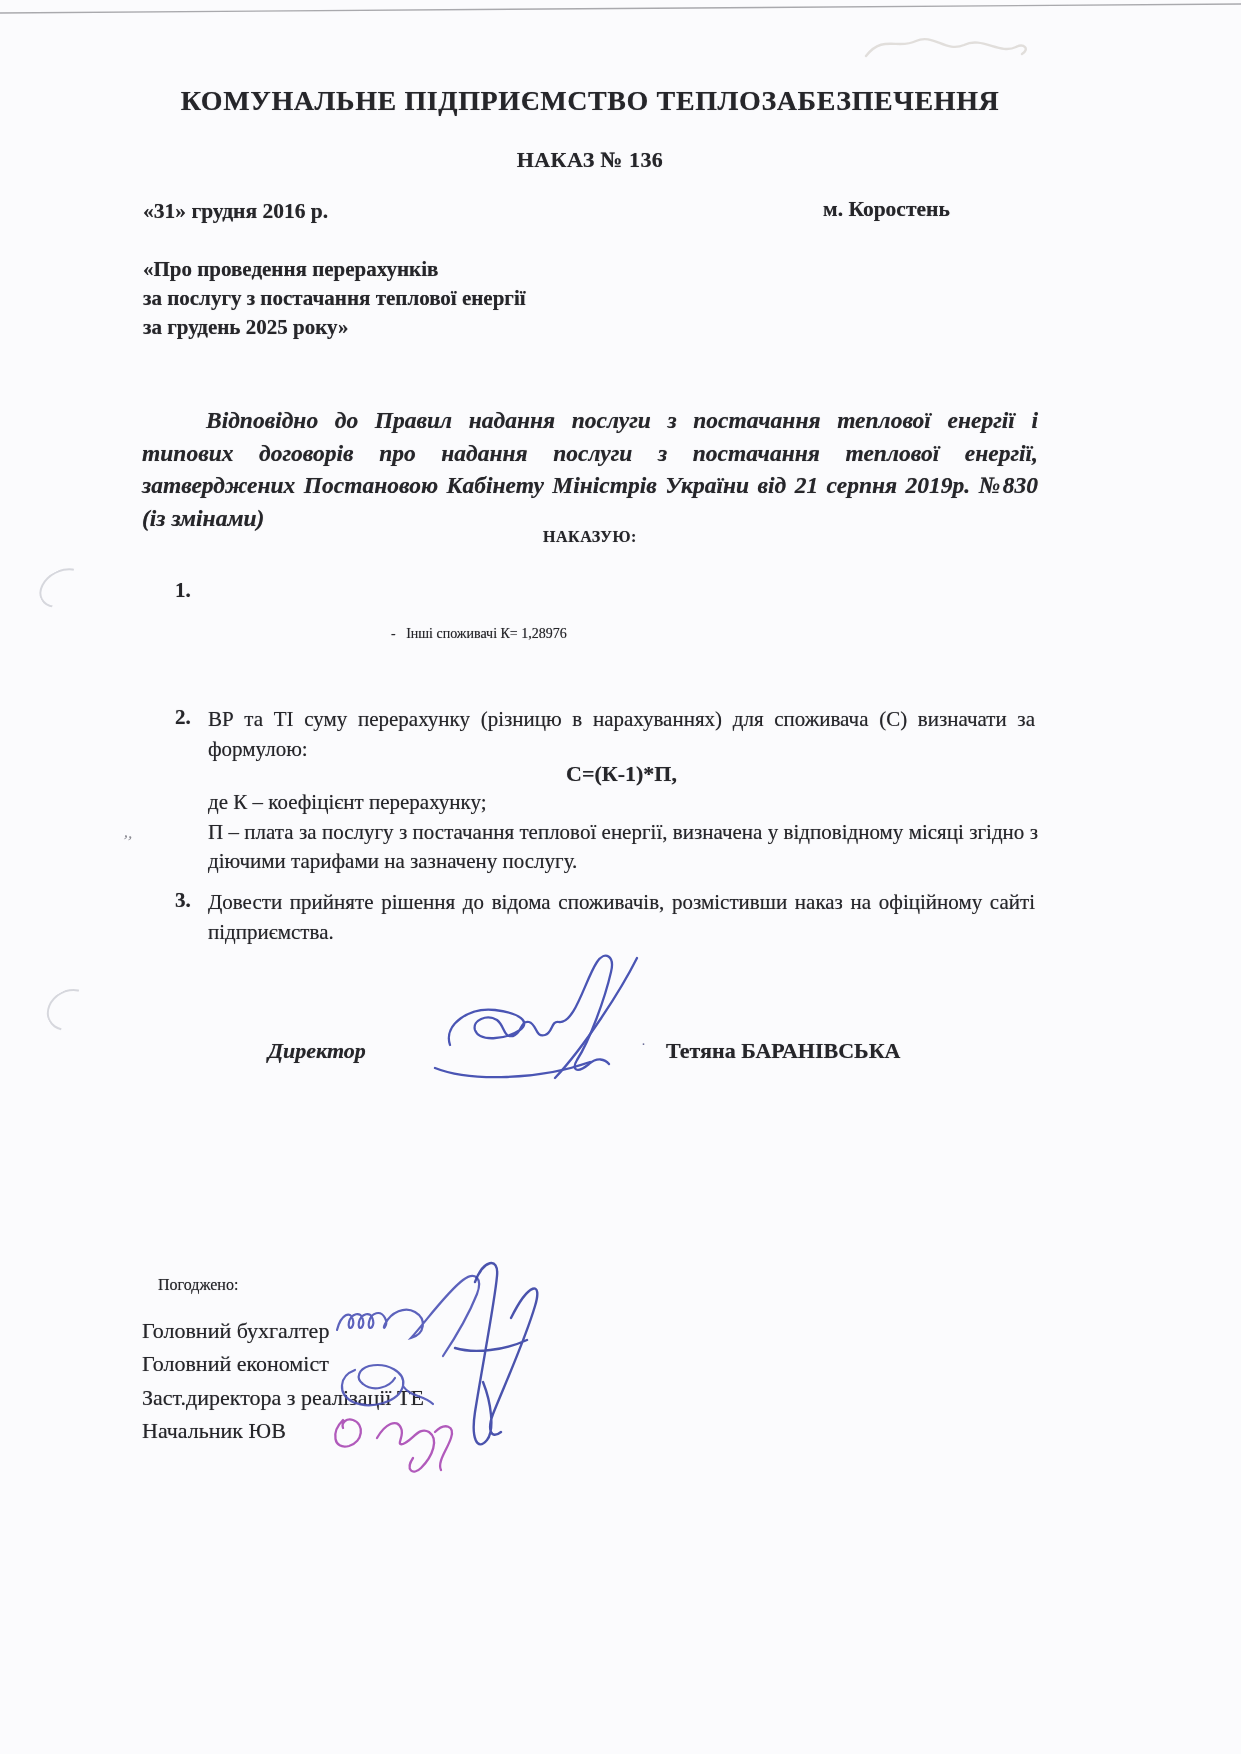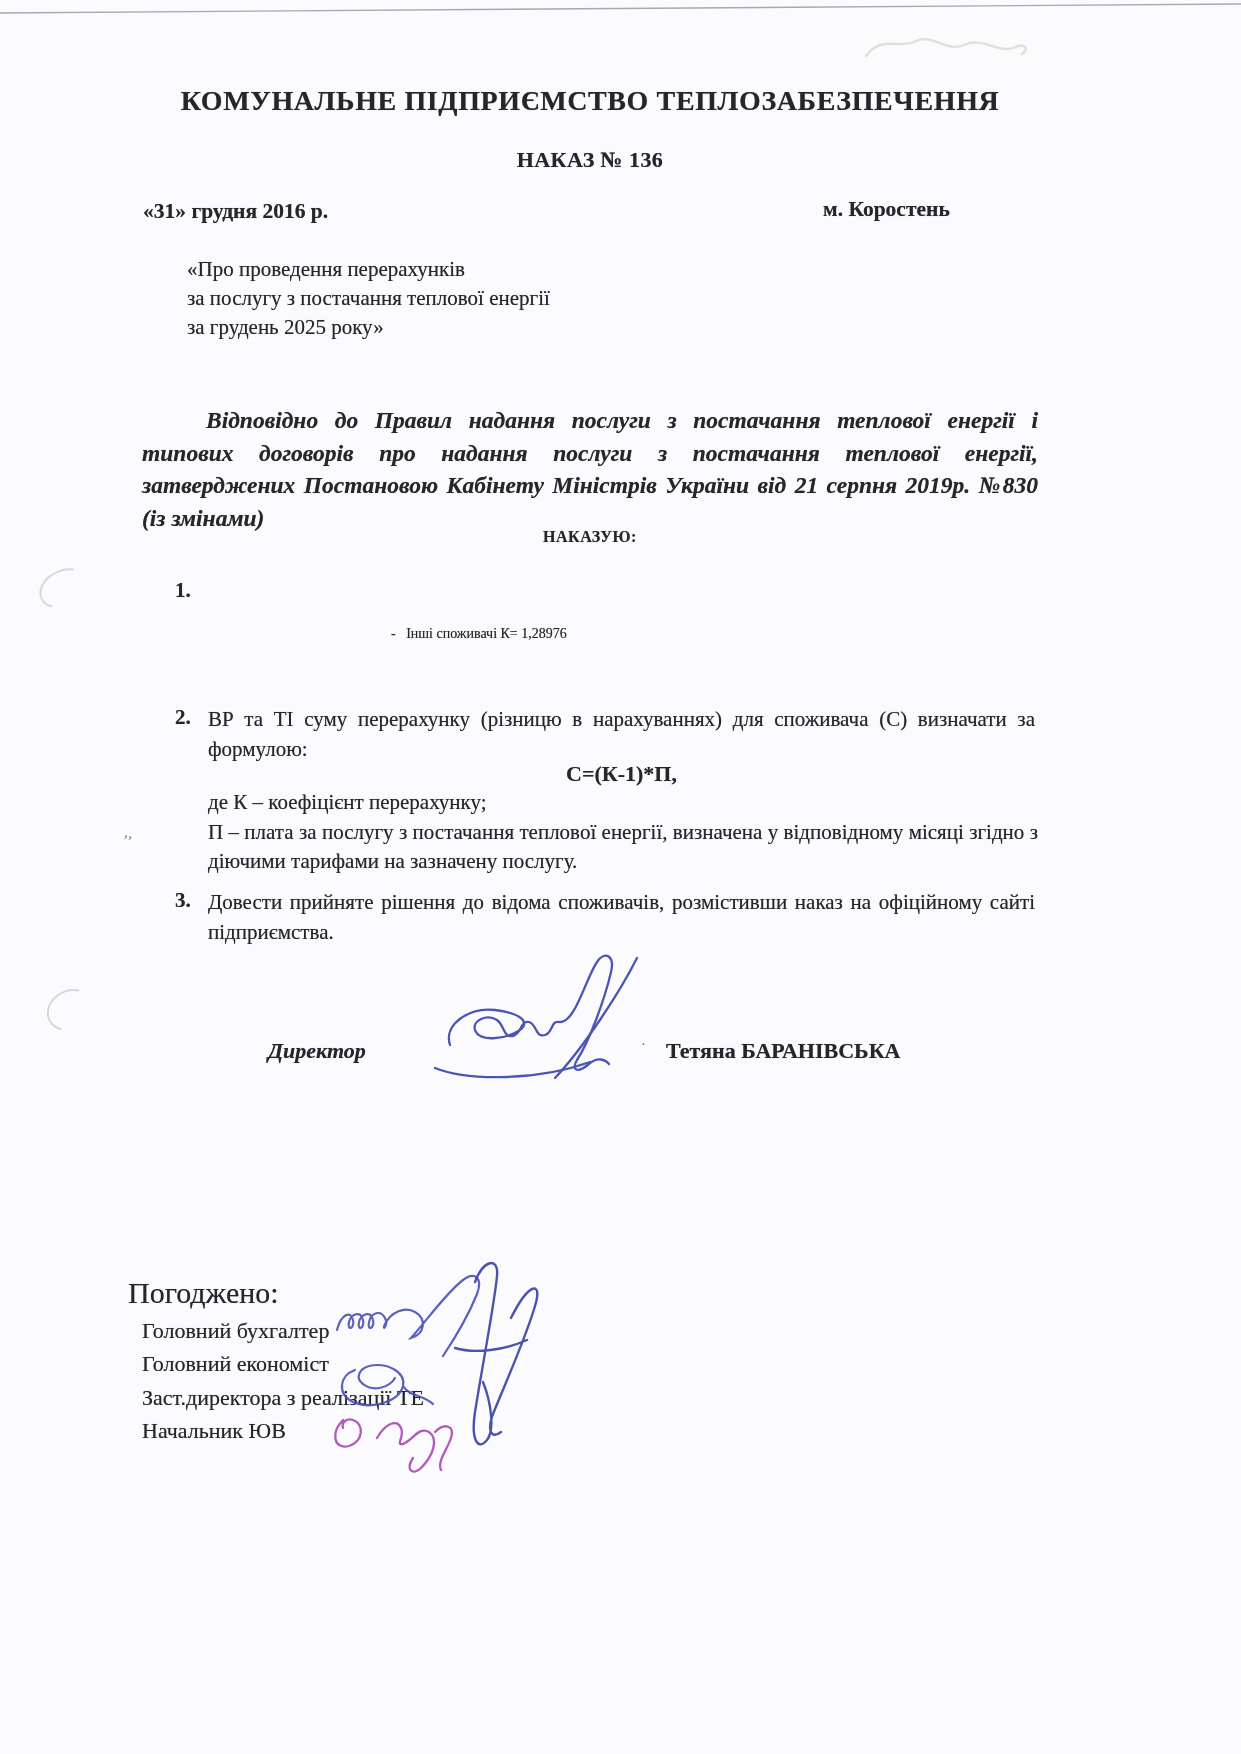--- a/index.html
+++ b/index.html
@@ -12,42 +12,42 @@
     font-family:"Liberation Serif","DejaVu Serif",serif;
     color:#26262a;
   }
   .abs{position:absolute;}
   .soft{text-shadow:0 0 0.7px rgba(38,38,44,0.55);}
   .center-band{left:30px;width:1120px;text-align:center;}
   .company-title{top:84px;font-size:28px;font-weight:bold;letter-spacing:0.6px;line-height:34px;}
   .order-title{top:147px;font-size:22px;font-weight:bold;letter-spacing:0.4px;}
   .date-line{left:143px;top:199px;font-size:21.5px;font-weight:bold;}
   .city-line{left:823px;top:197px;font-size:21.5px;font-weight:bold;}
-  .subject{left:143px;top:255px;font-size:21px;font-weight:normal;line-height:29px;margin-left:44px;}
+  .subject{left:143px;top:255px;font-size:21px;font-weight:bold;line-height:29px;}
   .preamble{
     left:142px;top:404px;width:896px;
     font-size:23.5px;font-weight:bold;font-style:italic;
     line-height:32.5px;text-align:justify;text-indent:64px;
   }
   .order-heading{top:528px;font-size:16px;font-weight:bold;letter-spacing:0.5px;}
   .item-number{font-size:21px;font-weight:bold;}
   .item-text{font-size:21px;line-height:29.5px;text-align:justify;}
   .num-1{left:175px;top:578px;}
   .txt-1{left:208px;top:578px;width:827px;}
   .coeff{left:383px;top:626px;font-size:14px;white-space:pre;margin-left:8px;}
   .num-2{left:175px;top:705px;}
   .txt-2{left:208px;top:705px;width:827px;}
   .formula{left:208px;top:761px;width:827px;text-align:center;font-size:22px;font-weight:bold;}
   .def-1{left:208px;top:790px;font-size:21px;}
   .def-2{left:208px;top:818px;width:830px;font-size:21px;line-height:28.5px;text-align:justify;}
   .num-3{left:175px;top:888px;}
   .txt-3{left:208px;top:888px;width:827px;}
   .director-role{left:268px;top:1038px;font-size:22px;font-weight:bold;font-style:italic;}
   .director-name{left:666px;top:1038px;font-size:22px;font-weight:bold;}
-  .approval-heading{left:128px;top:1276px;font-size:30px;}
+  .approval-heading{left:158px;top:1276px;font-size:16px;}
   .role-0{left:142px;top:1318px;}
   .role-1{left:142px;top:1351px;}
   .role-2{left:142px;top:1385px;}
   .role-3{left:142px;top:1418px;}
   .approval-role{font-size:22px;}
   .sig{pointer-events:none;}
   .hole{
     border:2.5px solid rgba(185,186,196,0.55);
     border-radius:50%;
     border-right-color:transparent;

